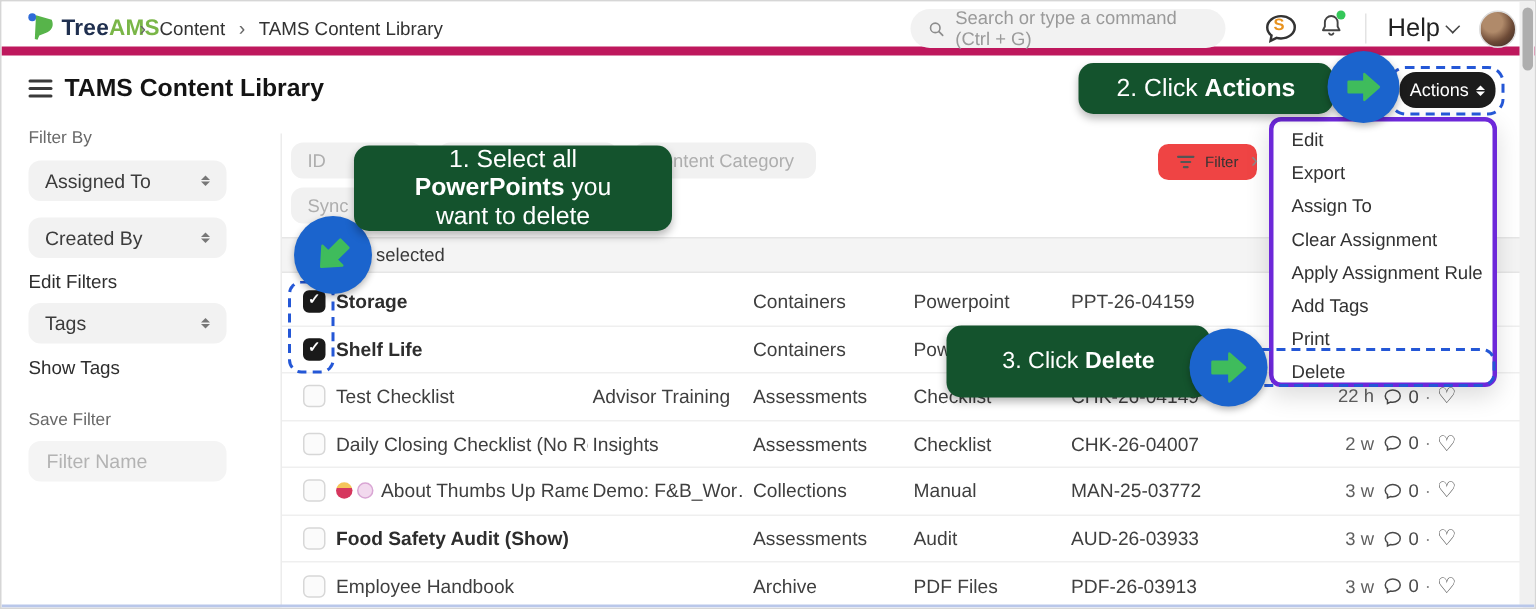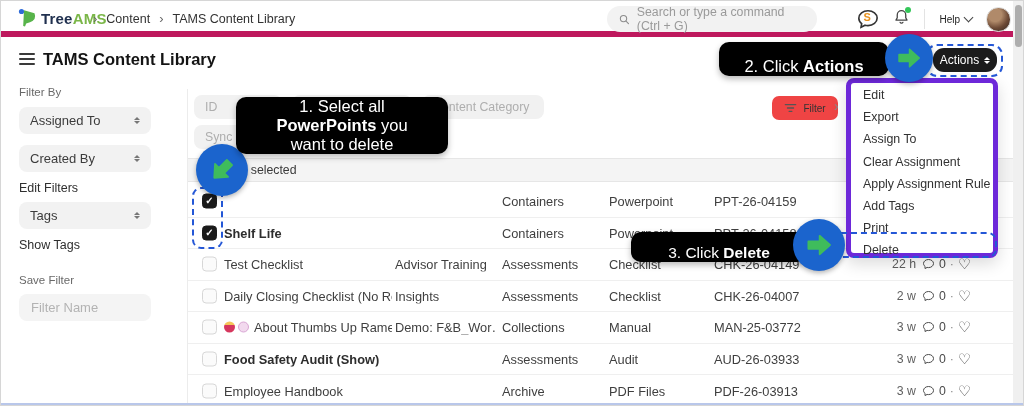--- a/index.html
+++ b/index.html
@@ -22,21 +22,21 @@
                background:#f2f2f2; border-radius:13px; display:flex; align-items:center;
                gap:7px; padding:0 12px; color:#9a9a9a; font-size:12.3px; }
   .hdr-icons { position:absolute; right:14px; top:0; height:36px; display:flex;
                align-items:center; gap:14px; }
   .chat-ic { position:relative; width:22px; height:22px; }
   .chat-s { position:absolute; left:6px; top:3px; font-size:11px; font-weight:700; color:#e8921e; }
   .bell-wrap { position:relative; }
   .bell-dot { position:absolute; right:-1px; top:-1px; width:6px; height:6px;
               border-radius:50%; background:#34c759; }
   .hdr-div { width:1px; height:20px; background:#e3e3e3; }
-  .help { font-size:10px; color:#222; display:flex; align-items:center; gap:5px; }
+  .help { font-size:17px; color:#222; display:flex; align-items:center; gap:5px; }
   .caret { width:7px; height:7px; border-right:1.6px solid #444; border-bottom:1.6px solid #444;
            transform:rotate(45deg); margin-top:-3px; }
   .avatar { width:25px; height:25px; border-radius:50%;
             background:radial-gradient(circle at 35% 30%, #b08a6a 0 30%, #6d4a36 60%, #2f2420 100%);
             border:1px solid #ddd; }
 
   
   .scroll-track { position:absolute; right:0; top:0; width:10px; height:406px; background:#f0f0f0; z-index:6; }
   .scroll-thumb { position:absolute; right:1.5px; top:4px; width:7px; height:42px;
                   background:#aeaeae; border-radius:4px; }
@@ -96,39 +96,39 @@
   .c-soc  { left:734px; display:flex; align-items:center; gap:4px; color:#4a4a4a; font-size:12.3px; }
   .c-soc .heart { font-size:14.5px; color:#4a4a4a; }
   .dot { color:#8a8a8a; }
   .ramen { display:inline-flex; gap:3px; margin-right:5px; vertical-align:-1px; }
   .ramen i { width:11px; height:11px; border-radius:50%; display:inline-block; }
   .ramen .bowl { background:linear-gradient(#f5c55a 0 35%, #d6375e 35% 100%); }
   .ramen .cake { background:#f2d9ee; border:1.5px solid #d9a6d4; }
 
   
   .menu { position:absolute; left:845px; top:77px; width:152px; height:180px; background:#fff;
-          border:5px solid #6d28d9; border-radius:8px; box-shadow:0 6px 16px rgba(0,0,0,.14);
+          border:3px solid #6d28d9; border-radius:8px; box-shadow:0 6px 16px rgba(0,0,0,.14);
           z-index:15; padding-top:1px; }
   .menu-item { height:22.2px; display:flex; align-items:center; padding-left:12px;
                font-size:12.4px; color:#323232; }
 
   
   .dash { position:absolute; border:2px dashed #2457d6; z-index:16; }
   .dash-actions { left:925px; top:43px; width:77px; height:33px; border-radius:11px; }
   .dash-delete  { left:831px; top:231px; width:165px; height:26px; border-radius:9px; }
   .dash-checks  { left:191px; top:186px; width:31px; height:62px; border-radius:9px; z-index:18; }
 
   
-  .callout { position:absolute; background:#000000; color:#fff; border-radius:10px;
+  .callout { position:absolute; background:#14532d; color:#fff; border-radius:10px;
              box-shadow:0 3px 6px rgba(0,0,0,.28); display:flex; flex-direction:column;
-             align-items:center; justify-content:flex-end; text-align:center; }
+             align-items:center; justify-content:center; text-align:center; }
   .callout b { font-weight:700; }
   .co1 { left:235px; top:96px; width:212px; height:57px; font-size:16.5px; line-height:19px; z-index:25; }
   .co2 { left:718px; top:41px; width:170px; height:34px; font-size:16.5px; z-index:19; }
-  .co3 { left:630px; top:231px; width:176px; height:30px; font-size:15.5px; z-index:19; }
+  .co3 { left:630px; top:216px; width:176px; height:48px; font-size:15.5px; z-index:19; }
   .circle { position:absolute; border-radius:50%; background:#1b64cd; z-index:20;
             box-shadow:0 2px 5px rgba(0,0,0,.3); display:flex; align-items:center; justify-content:center; }
   .ci1 { left:195px; top:143px; width:52px; height:52px; }
   .ci1 svg { transform:rotate(135deg); }
   .ci2 { left:884px; top:33px; width:48px; height:48px; }
   .ci3 { left:792px; top:218px; width:52px; height:52px; }
 </style>
 </head>
 <body>
 
@@ -242,20 +242,21 @@
       </svg>
       <span>Filter</span>
     </div>
     <div class="sort-chev">›</div>
     <div class="sel-bar">
       <span>2 Items selected</span>
     </div>
     <div class="rows">
         <div class="trow">
           <span class="cb on">✓</span>
+          <span class="c-name b">Storage</span>
           <span class="c-col2"></span>
           <span class="c-cat">Containers</span>
           <span class="c-type">Powerpoint</span>
           <span class="c-id">PPT-26-04159</span>
           <span class="c-age"></span>
         </div>
         <div class="trow">
           <span class="cb on">✓</span>
           <span class="c-name b">Shelf Life</span>
           <span class="c-col2"></span>

